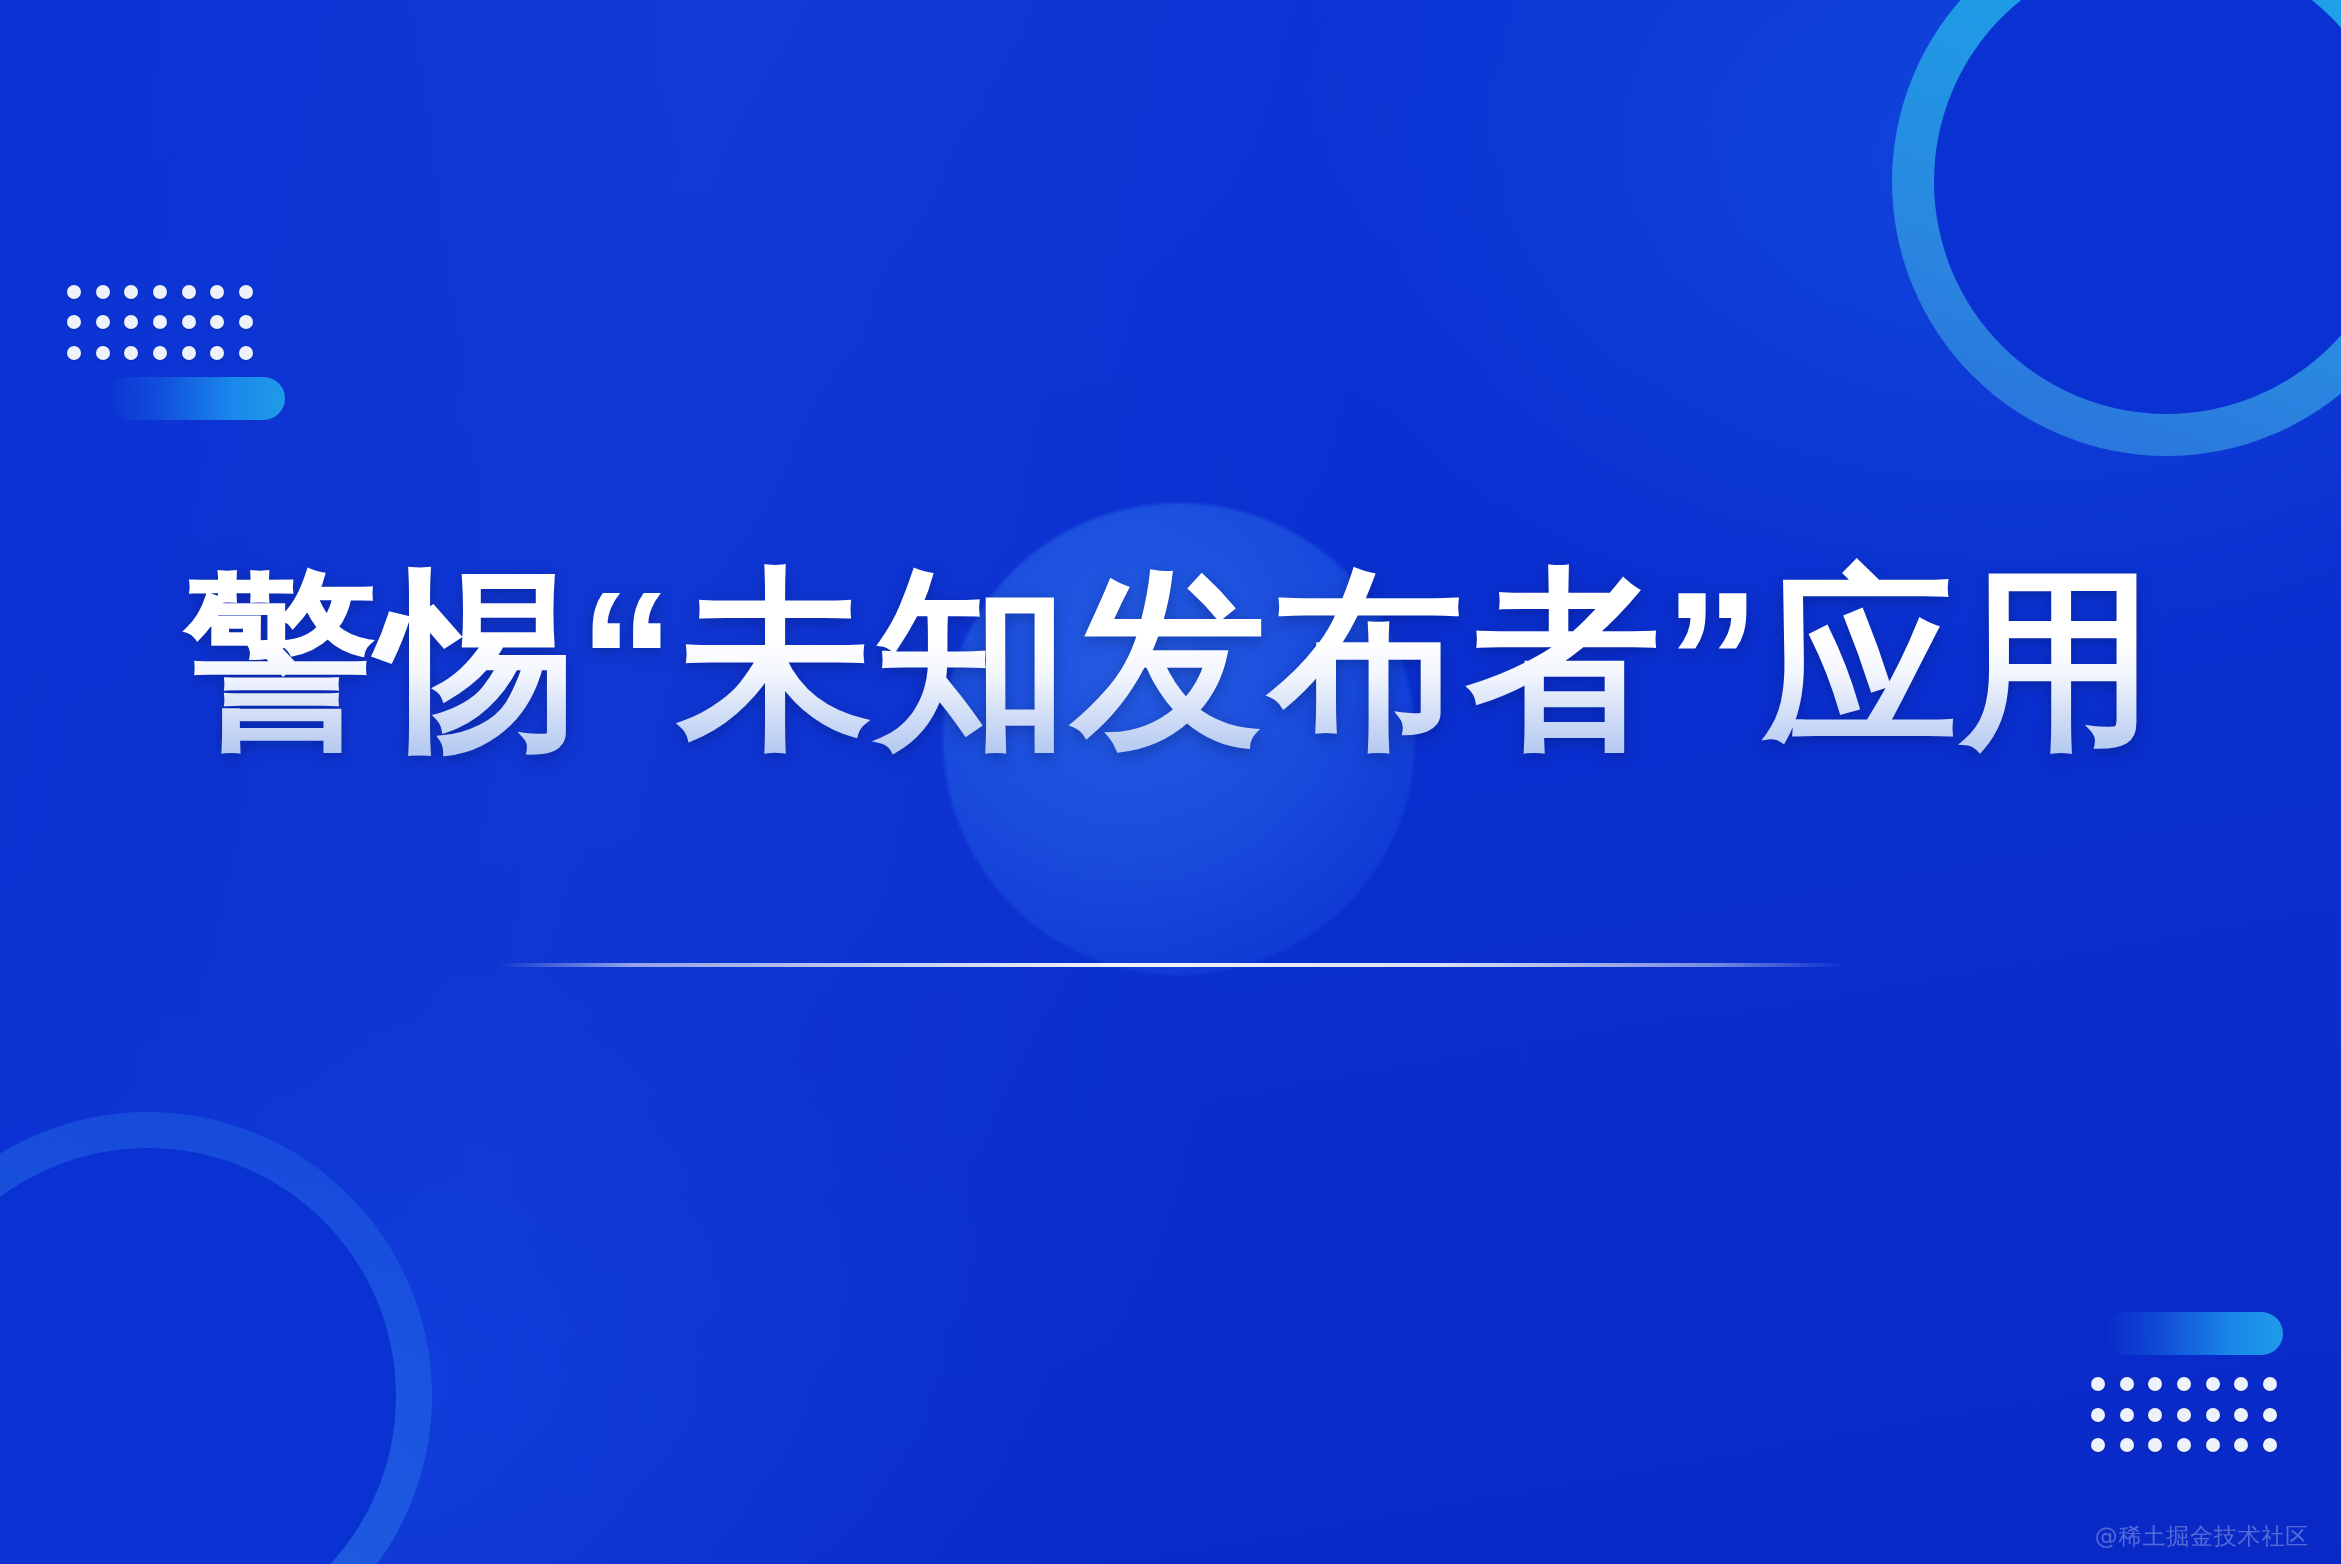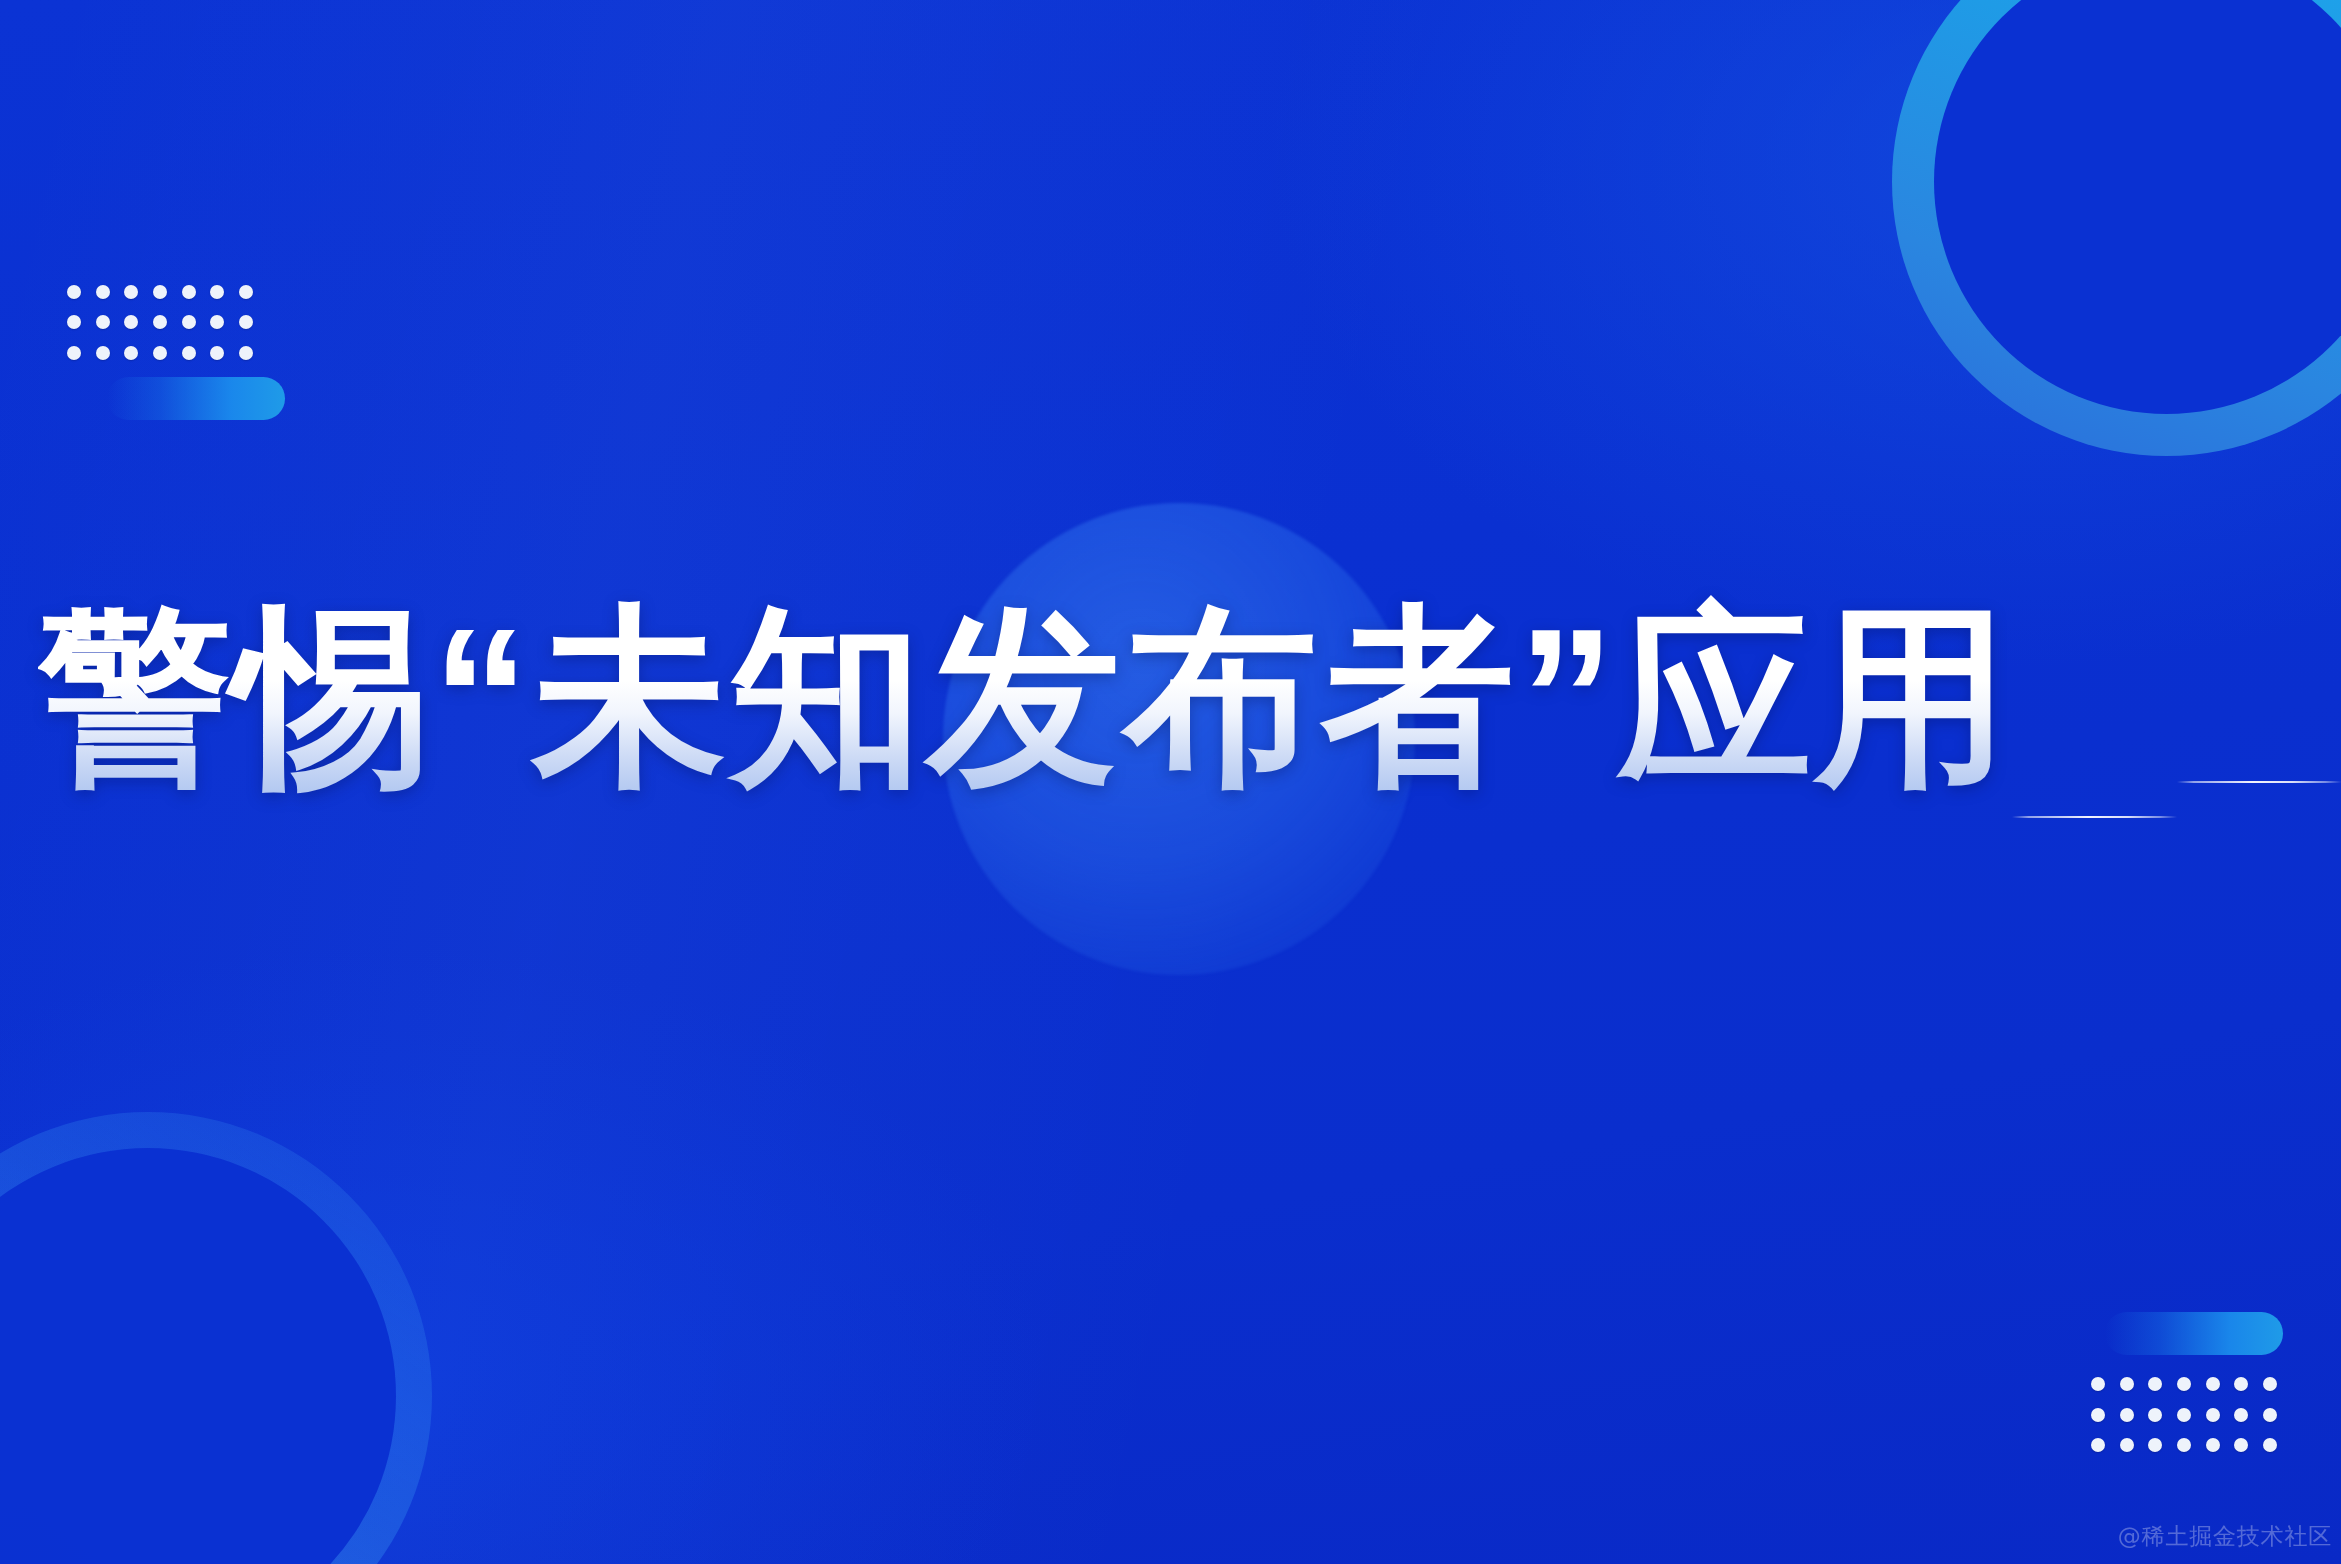--- a/index.html
+++ b/index.html
@@ -103,24 +103,23 @@
     margin-bottom: 22px;
     margin-left: 14px;
     background: linear-gradient(90deg, rgba(24,120,230,0.00) 0%, rgba(24,130,235,0.35) 30%, rgba(28,150,240,0.85) 70%, #1f9be8 100%);
   }
 
   
   .content {
     position: absolute;
     inset: 0;
     display: flex;
-    flex-direction: row;
+    flex-direction: column;
     align-items: center;
     justify-content: center;
-    margin-left: 38px;
   }
 
   .headline {
     width: 100%;
     text-align: center;
     font-size: 194px;
     line-height: 1.06;
     font-weight: 700;
     letter-spacing: 3.1px;
     white-space: nowrap;
@@ -159,21 +158,21 @@
     color: #ffffff;
     letter-spacing: 17px;
     padding: 42px 0 39px 17px;
     white-space: nowrap;
     text-shadow: 0 2.3px 6.2px rgba(0,10,70,0.28);
     font-family: "DejaVu Sans", "Liberation Sans", sans-serif;
   }
 
   .watermark {
     position: absolute;
-    right: 10px;
+    right: 33px;
     bottom: 12.4px;
     font-size: 23px;
     color: rgba(255,255,255,0.30);
     letter-spacing: 0.8px;
     font-family: "DejaVu Sans", "Liberation Sans", sans-serif;
   }
 </style>
 </head>
 <body>
 

